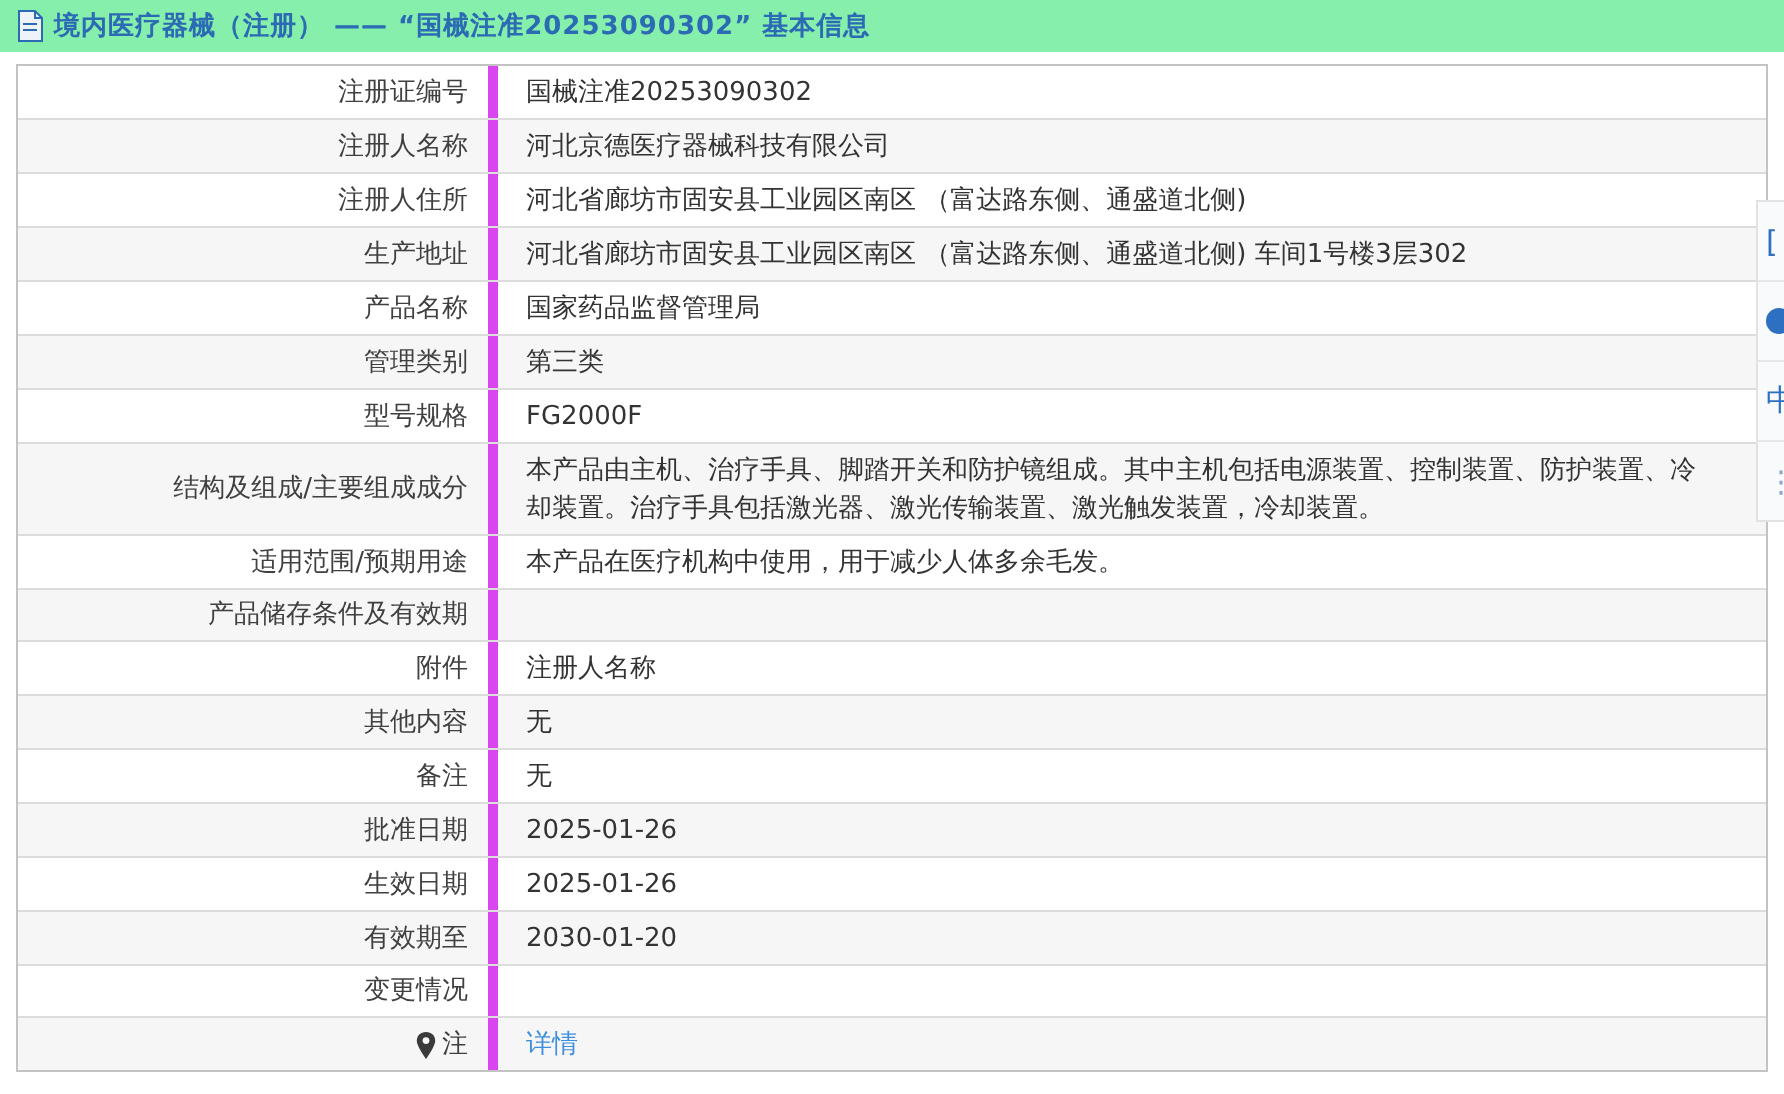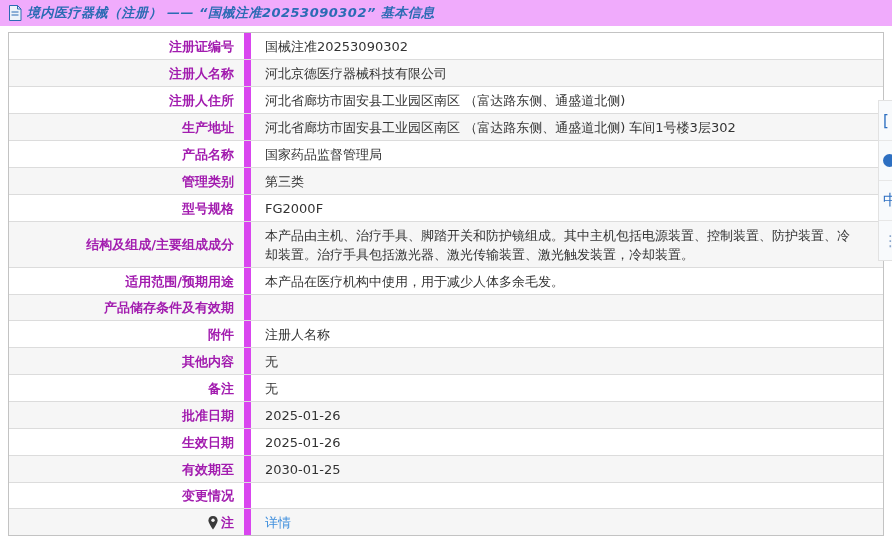--- a/index.html
+++ b/index.html
@@ -3,46 +3,46 @@
 <meta charset="utf-8">
 <style>
   * { margin:0; padding:0; box-sizing:border-box; }
   html,body{
     width:892px; height:547px; overflow:hidden;
     background:#fff;
     font-family:"DejaVu Sans","Liberation Sans",sans-serif;
   }
   
   .header-bar{
-    width:100%; height:26px; background:#f0abfc;
-    display:flex; align-items:center; padding-left:8px;font-style:italic;
+    width:100%; height:26px; background:#86efac;
+    display:flex; align-items:center; padding-left:8px;
   }
   .doc-icon{ width:14px; height:16px; margin-right:5px; flex:0 0 auto; }
   .page-title{
     font-size:13px; font-weight:600; color:#2b6bb4; white-space:nowrap;
     letter-spacing:0.5px;
   }
   
   .info-table{
     position:absolute; left:8px; top:32px; width:876px;
     border:1px solid #c3c3c3; background:#fff;
   }
   .row{
     display:flex; min-height:26px; border-bottom:1px solid #dcdcdc;
     background:#fff;
   }
   .row:last-child{ border-bottom:none; }
   .row:nth-child(even){ background:#f6f6f6; }
   .cell-label{
-    flex:0 0 235px; text-align:right; color:#a21caf; font-size:13px;
+    flex:0 0 235px; text-align:right; color:#404040; font-size:13px;
     padding:4px 10px 3px 6px; line-height:18px;
-    display:flex; justify-content:flex-end; align-items:center; gap:3px;font-weight:bold;
+    display:flex; justify-content:flex-end; align-items:center; gap:3px;
   }
   .cell-value{
-    flex:1 1 auto; border-left:7px solid #d946ef; color:#333; font-size:13px;
+    flex:1 1 auto; border-left:5px solid #d946ef; color:#333; font-size:13px;
     padding:4px 24px 3px 14px; line-height:19px;
     display:flex; align-items:flex-end; flex-wrap:wrap;
   }
   .cell-value a{
     color:#3f8fdd; text-decoration:none; cursor:pointer;
   }
   .pin-icon{ width:10px; height:14px; display:inline-block; flex:0 0 auto; }
   
   .side-panel{
     position:absolute; left:878px; top:100px; width:60px; height:161px;
@@ -192,21 +192,21 @@
       </div>
     <div class="cell-value">
         <span>2025-01-26</span>
       </div>
   </div>
   <div class="row">
     <div class="cell-label">
         <span>有效期至</span>
       </div>
     <div class="cell-value">
-        <span>2030-01-25</span>
+        <span>2030-01-20</span>
       </div>
   </div>
   <div class="row">
     <div class="cell-label">
         <span>变更情况</span>
       </div>
     <div class="cell-value">
         <span></span>
       </div>
   </div>

